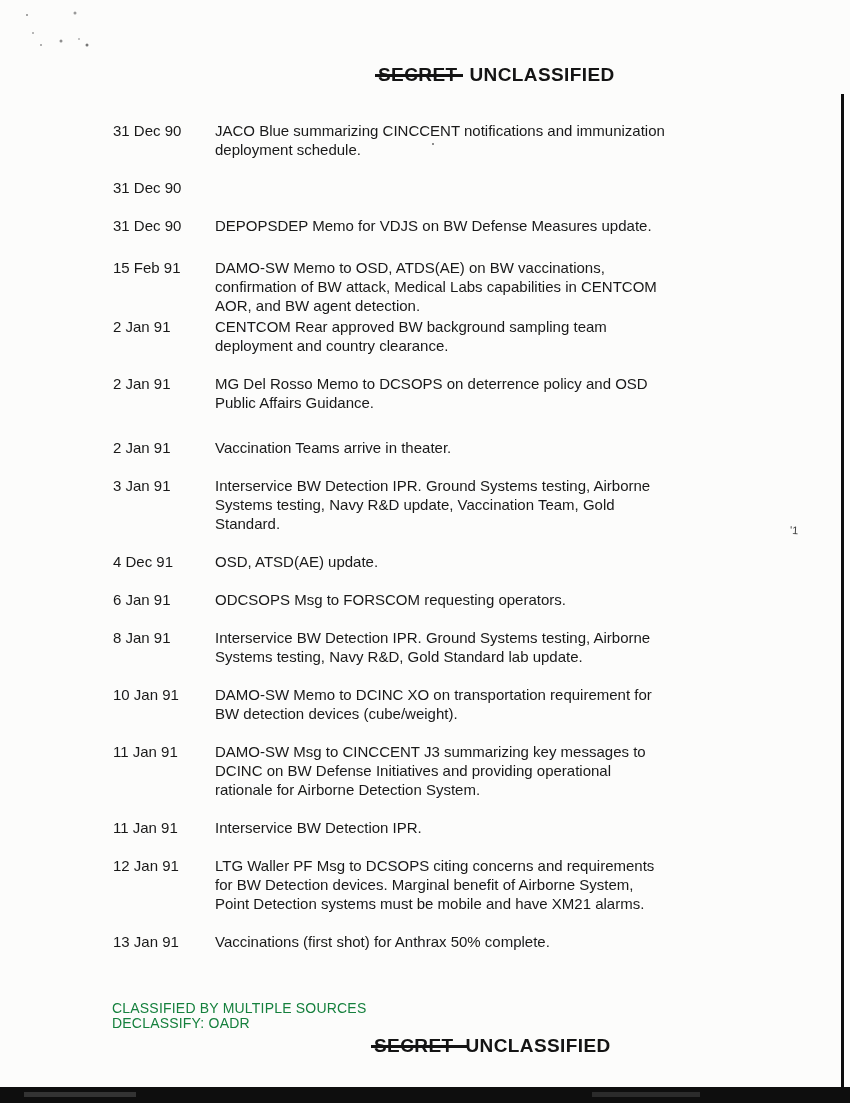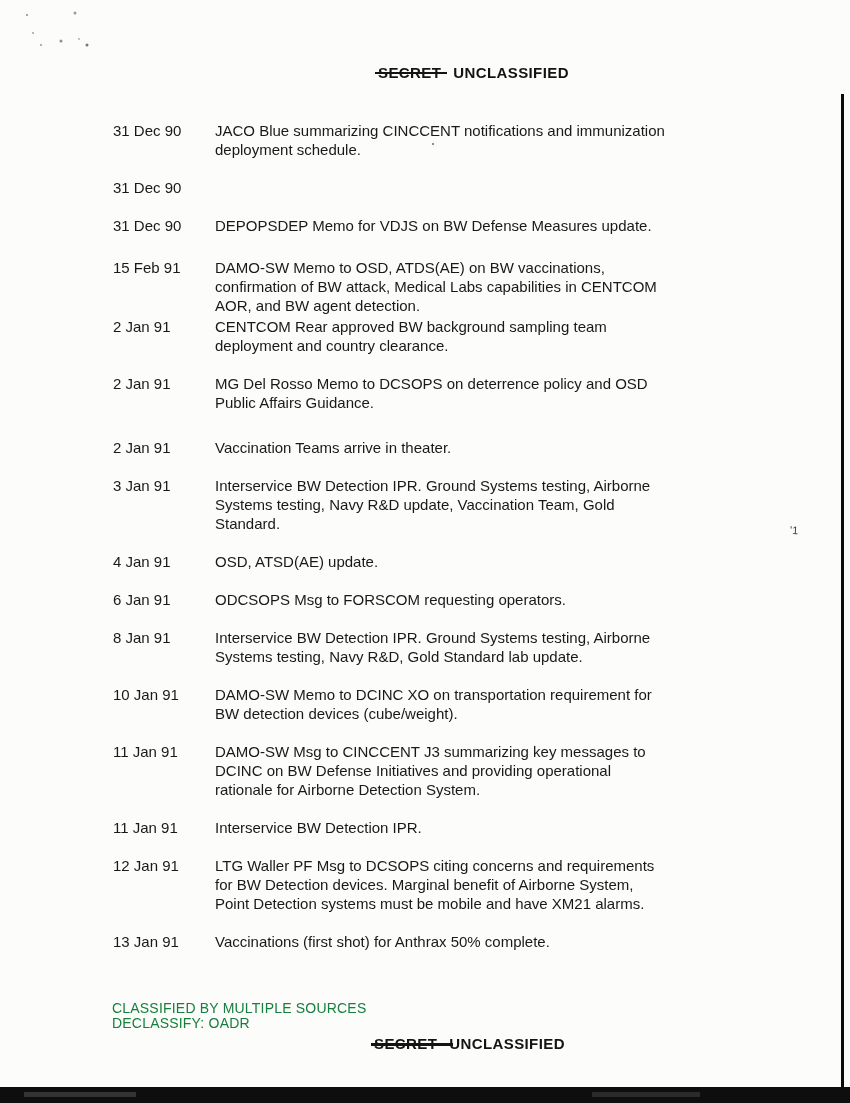--- a/index.html
+++ b/index.html
@@ -13,21 +13,21 @@
     background: #fcfcfb;
     overflow: hidden;
     font-family: "Liberation Sans", "DejaVu Sans", sans-serif;
     color: #191919;
   }
 
   
   .class-line {
     position: absolute;
     font-weight: 700;
-    font-size: 15px;
+    font-size: 19px;
     letter-spacing: 0.4px;
     white-space: nowrap;
     color: #141414;
   }
   .class-header { top: 64px; left: 378px; }
   .class-footer { top: 1035px; left: 374px; }
   .secret-struck { position: relative; display: inline-block; margin-right: 12px; }
   .secret-struck::after {
     content: "";
     position: absolute;
@@ -150,21 +150,21 @@
         <div class="date">2 Jan 91</div>
         <div class="desc">Vaccination Teams arrive in theater.</div>
       </div>
       <div class="entry">
         <div class="date">3 Jan 91</div>
         <div class="desc">Interservice BW Detection IPR.  Ground Systems testing, Airborne
 Systems testing, Navy R&amp;D update, Vaccination Team, Gold
 Standard.</div>
       </div>
       <div class="entry">
-        <div class="date">4 Jan 91</div>
+        <div class="date">4 Dec 91</div>
         <div class="desc">OSD, ATSD(AE) update.</div>
       </div>
       <div class="entry">
         <div class="date">6 Jan 91</div>
         <div class="desc">ODCSOPS Msg to FORSCOM requesting operators.</div>
       </div>
       <div class="entry">
         <div class="date">8 Jan 91</div>
         <div class="desc">Interservice BW Detection IPR.  Ground Systems testing, Airborne
 Systems testing, Navy R&amp;D, Gold Standard lab update.</div>

